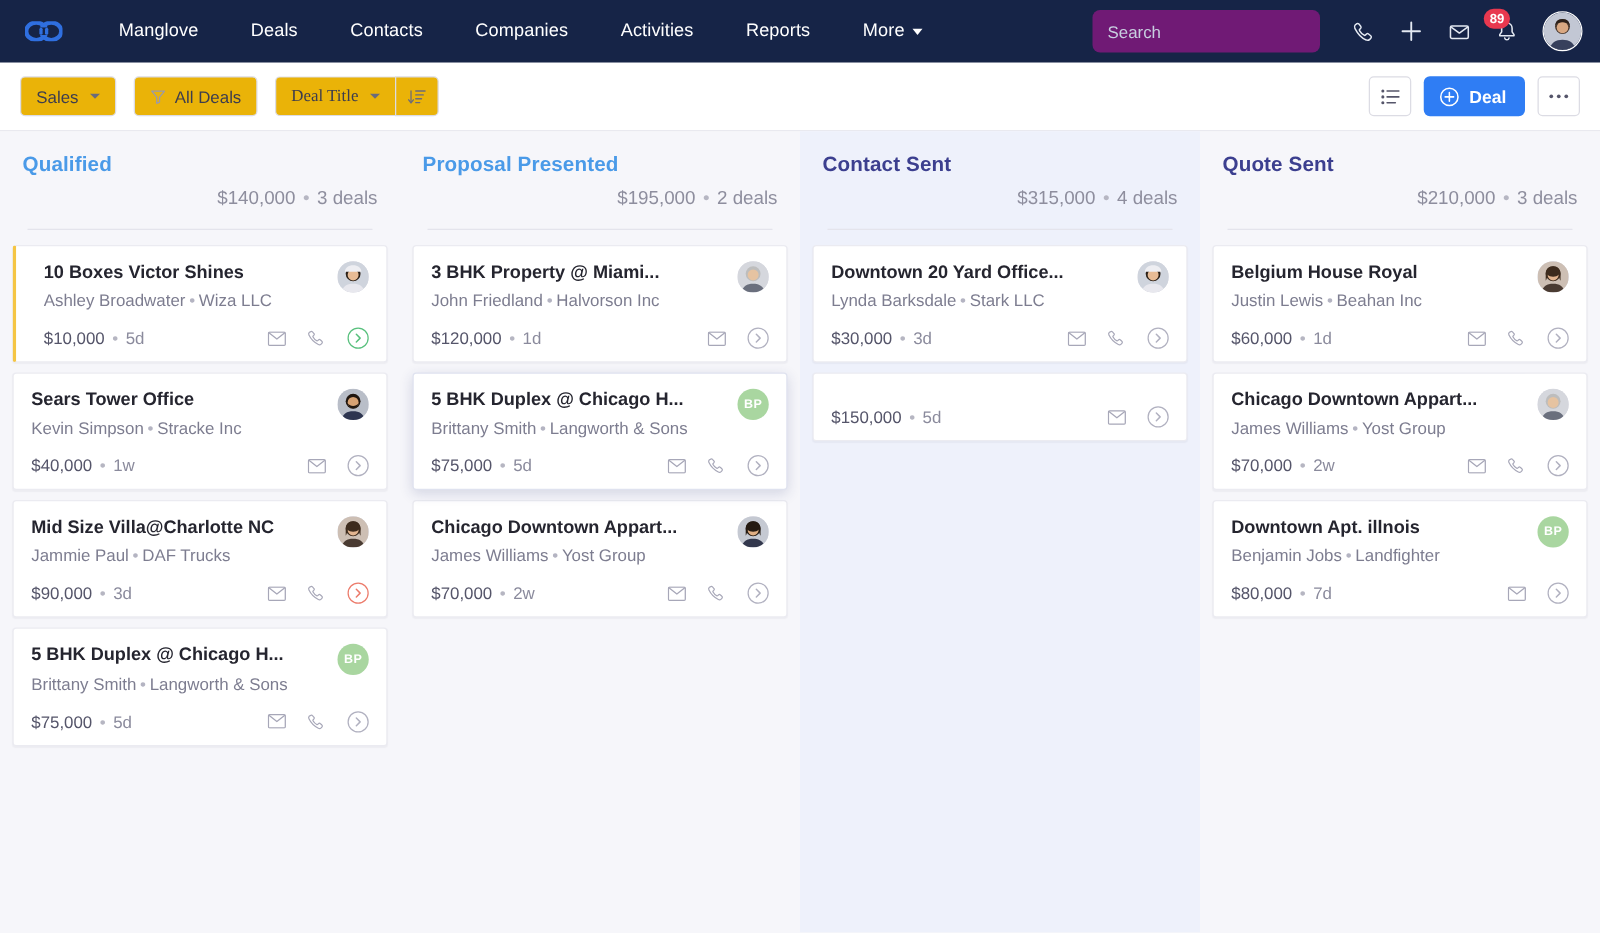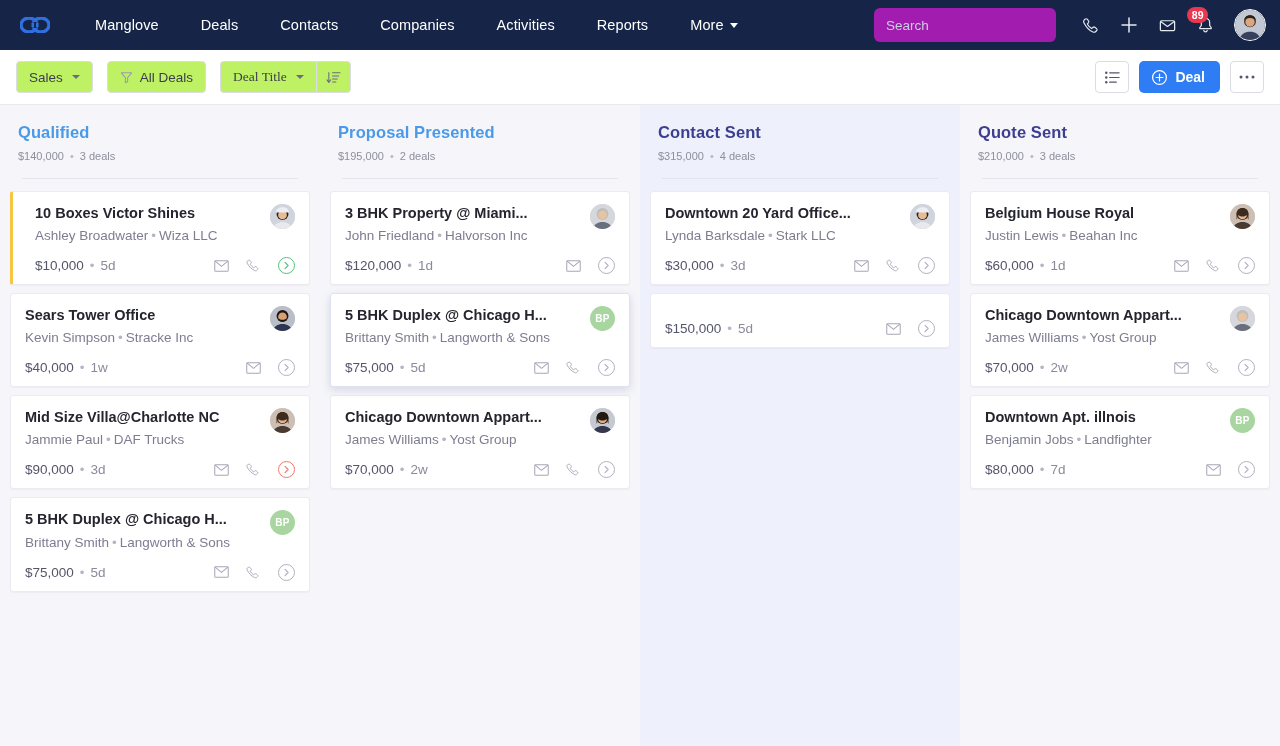--- a/index.html
+++ b/index.html
@@ -50,21 +50,21 @@
   }
 
   .nav-right {
     margin-left: auto;
     display: flex;
     align-items: center;
     gap: 0;
   }
   .search-box {
     width: 182px; height: 34px;
-    background: #a21caf;
+    background: #701a75;
     border-radius: 6px;
     display: flex;
     align-items: center;
     padding: 0 10px 0 12px;
     margin-right: 16px;
   }
   .search-box .ph {
     color: #c8cfe0;
     font-size: 13.5px;
     flex: 1;
@@ -110,21 +110,21 @@
     background: #ffffff;
     border-bottom: 1px solid #e9e9ef;
     display: flex;
     align-items: center;
     padding: 0 16px;
   }
   .tb-btn {
     height: 32px;
     border: 1px solid #dcdce4;
     border-radius: 4px;
-    background: #bef264;
+    background: #eab308;
     display: flex;
     align-items: center;
     gap: 7px;
     padding: 0 12px;
     font-size: 13.5px;
     color: #3d3d4e;
     cursor: pointer;
     white-space: nowrap;
   }
   .tb-gap { width: 14px; }
@@ -181,25 +181,26 @@
   .col-head { padding: 18px 8px 0 8px; }
   .col-title {
     font-size: 16.5px;
     font-weight: bold;
     color: #4a9ae8;
     letter-spacing: .1px;
   }
   .col-title.dark { color: #3c3f8f; }
   .col-meta {
     margin-top: 8px;
-    font-size: 11px;
+    font-size: 15px;
     color: #8e8e9e;
     display: flex;
     align-items: center;
     gap: 6px;
+    justify-content: flex-end;
   }
   .dot-sep { color: #b6b6c2; }
   .col-rule {
     height: 1px;
     background: #e4e4ec;
     margin: 16px 4px 0 4px;
   }
   .col-body { padding-top: 12px; }
 
   

